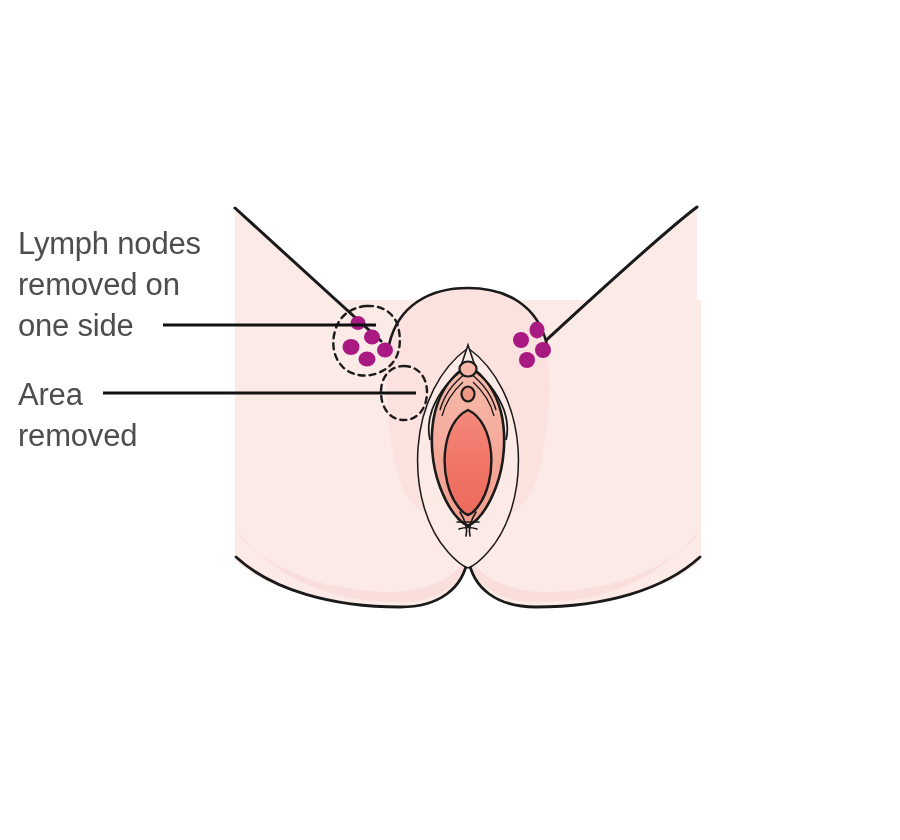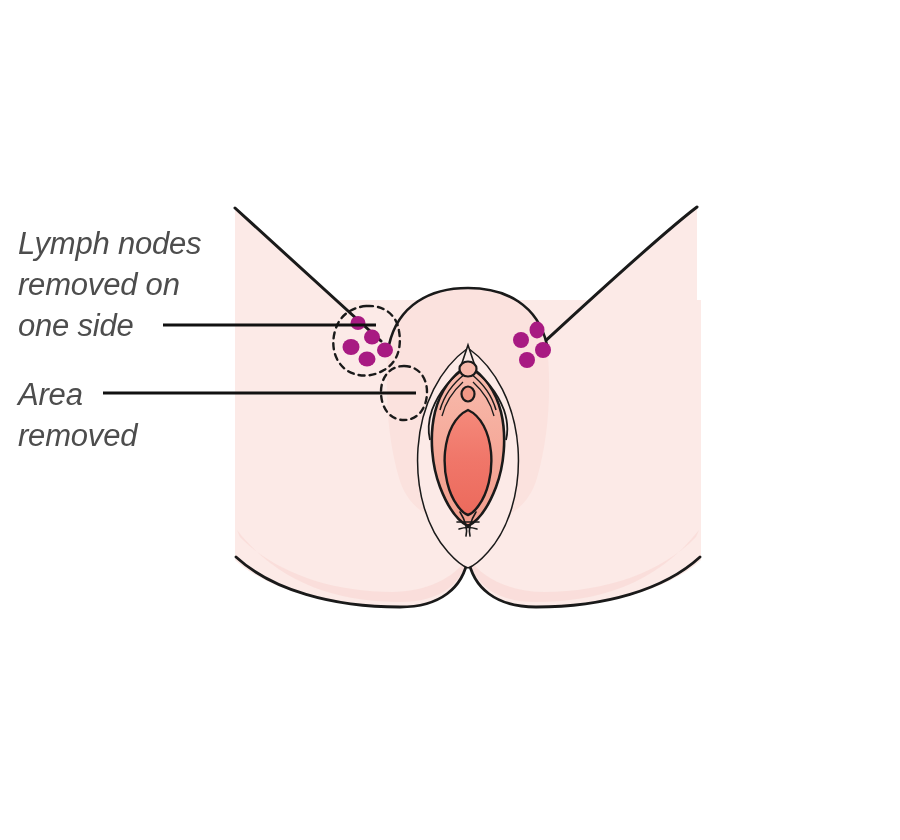--- a/index.html
+++ b/index.html
@@ -11,21 +11,20 @@
     width: 900px;
     height: 840px;
     font-family: "Liberation Sans", sans-serif;
     overflow: hidden;
   }
   #figure-root {
     position: relative;
     width: 900px;
     height: 840px;
     background: #ffffff;
-    font-style: italic;
   }
   #figure-svg {
     position: absolute;
     left: 0;
     top: 0;
     width: 900px;
     height: 840px;
     display: block;
   }
   .anno-text {

